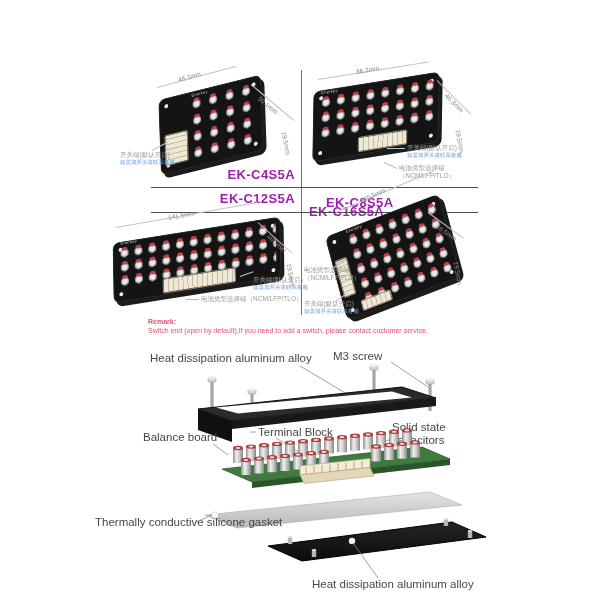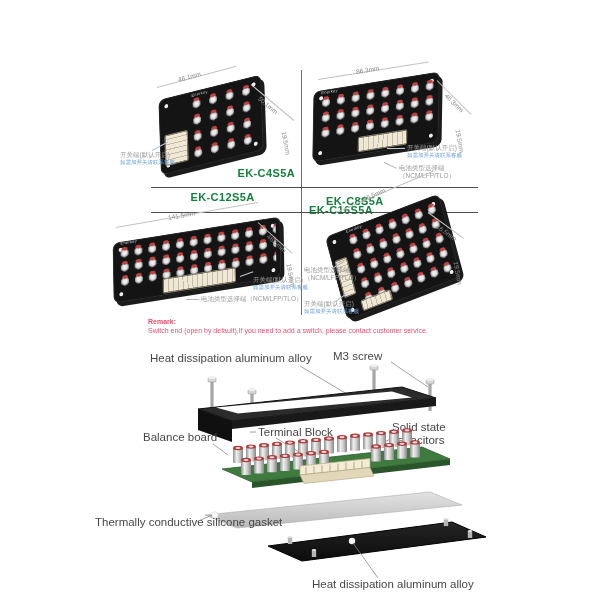--- a/index.html
+++ b/index.html
@@ -25,21 +25,21 @@
   .connectorV{position:absolute;background:repeating-linear-gradient(0deg,#efe8d6 0 4px,#c6bc9f 4px 5px);
              border:1px solid #8f8a76;border-radius:2px;}
   .brand{position:absolute;color:#c9c9c9;font-size:4px;letter-spacing:.3px;}
   .dim{position:absolute;font-size:6.5px;color:#8a8a8a;white-space:nowrap;transform-origin:left center;}
   .dimline{position:absolute;height:0;border-top:1px solid #c2c2c2;transform-origin:left center;}
   .ann{position:absolute;line-height:1.25;white-space:nowrap;}
   .ann .g{color:#9a9a9a;font-size:6.5px;}
   .ann .b{color:#6b9fd8;font-size:5.5px;}
   .leader{position:absolute;height:0;border-top:1px solid #b9c6d6;transform-origin:left center;}
   .leader.gray{border-top-color:#b5b5b5;}
-  .model{position:absolute;font-size:11px;font-weight:bold;color:#15803d;letter-spacing:.4px;}
+  .model{position:absolute;font-size:13px;font-weight:bold;color:#a21caf;letter-spacing:.4px;}
   .model.right{text-align:right;}
   .tline{position:absolute;height:1px;background:#4d4d4d;}
   .vline{position:absolute;width:1px;background:#6e6e6e;}
   .remark{position:absolute;left:148px;top:317px;font-size:7px;line-height:1.35;color:#e94f6e;}
   .remark .rh{font-weight:bold;}
   svg text{font-family:"Liberation Sans",sans-serif;}
 </style>
 </head>
 <body>
 
@@ -80,21 +80,21 @@
   <div class="leader gray" style="left:384px;top:162px;width:14px;transform:rotate(25deg);"></div>
   <div class="ann" style="left:399px;top:164px;">
     <div class="g">电池类型选择端</div>
     <div class="g">（NCM/LFP/TLO）</div>
   </div>
 
   <div class="vline" style="left:301px;top:70px;height:245px;"></div>
   <div class="model right" style="left:150px;top:167px;width:145px;">EK-C4S5A</div>
   <div class="model" style="left:326px;top:167px;margin-top:28px;">EK-C8S5A</div>
   <div class="tline" style="left:151px;top:187px;width:327px;"></div>
-  <div class="model right" style="left:150px;top:191px;width:145px;text-align:center;">EK-C12S5A</div>
+  <div class="model right" style="left:150px;top:191px;width:145px;">EK-C12S5A</div>
   <div class="model" style="left:309px;top:204px;">EK-C16S5A</div>
   <div class="tline" style="left:151px;top:212px;width:327px;"></div>
 
   <div class="board" style="left:112px;top:230px;width:170px;height:60px;transform:rotate(-9deg) skewX(-8deg);">
     <div class="caps" style="top:4px;right:5px;bottom:15px;left:5px;background-size:14px 14px;"></div>
     <div class="connector" style="left:50px;bottom:2px;width:72px;height:13px;"></div>
     <span class="brand" style="left:8px;top:-1px;">Enerkey</span>
   </div>
   <div class="dimline" style="left:116px;top:227px;width:144px;transform:rotate(-10deg);"></div>
   <span class="dim" style="left:168px;top:214px;transform:rotate(-10deg);">141.5mm</span>

